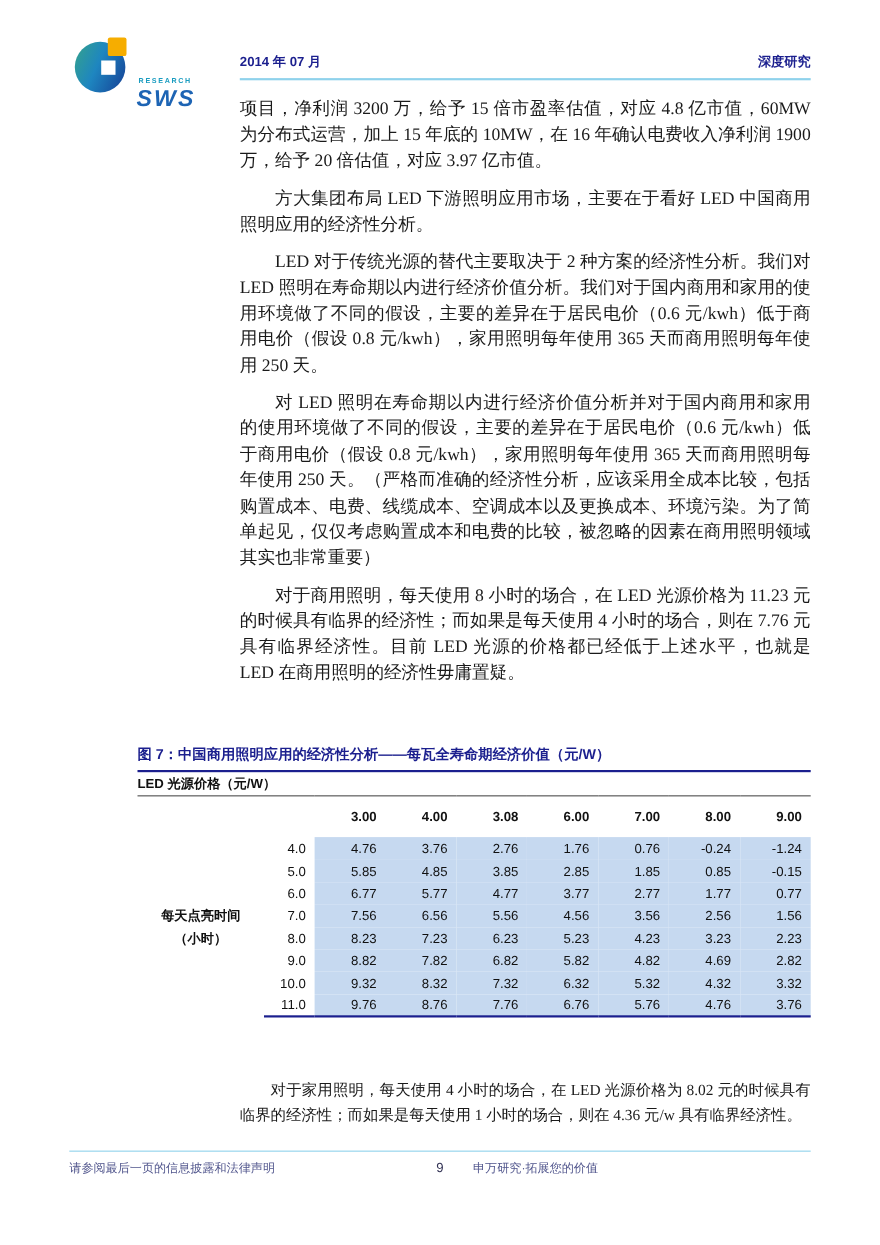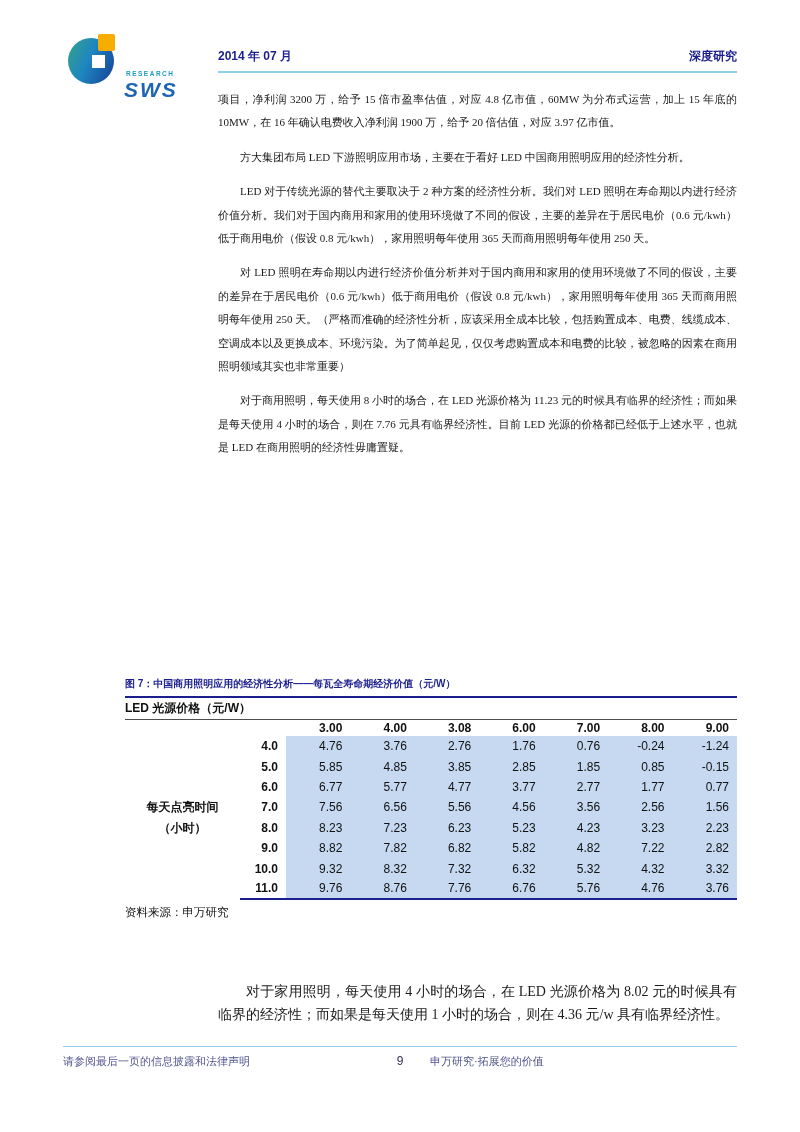--- a/index.html
+++ b/index.html
@@ -20,38 +20,38 @@
   .logo-sub { position:absolute; left:58px; top:36px; font-family:"Liberation Sans",sans-serif;
     font-size:6.5px; letter-spacing:1.5px; color:#1a9cc0; font-weight:bold; }
 
   .header-bar { position:absolute; left:218px; top:48px; width:519px;
     display:flex; justify-content:space-between; align-items:flex-end;
     border-bottom:2px solid #8fd2ec; padding-bottom:6px;
     font-family:"Liberation Sans",sans-serif; font-weight:bold; font-size:12px; color:#1b1f8e; }
 
   
   .content { position:absolute; left:218px; top:88px; width:519px; }
-  .content p { font-size:11px; line-height:23.4px; text-align:justify; text-indent:2em; margin-bottom:11px; }
+  .content p { font-size:16px; line-height:23.4px; text-align:justify; text-indent:2em; margin-bottom:11px; }
   .content p.no-indent { text-indent:0; }
   .section-heading { font-family:"Liberation Sans",sans-serif; font-weight:bold; font-size:17.5px;
     color:#1b1f8e; margin:6px 0 14px 0; line-height:26px; }
 
   
   .figure { position:absolute; left:125px; top:677px; width:612px; font-family:"Liberation Sans",sans-serif; }
-  .fig-title { font-size:10px; font-weight:bold; color:#1b1f8e; padding-bottom:5px;
+  .fig-title { font-size:13px; font-weight:bold; color:#1b1f8e; padding-bottom:5px;
     border-bottom:2.5px solid #1b1f8e; }
   table.econ { width:612px; border-collapse:collapse; table-layout:fixed; }
   table.econ col.c-lbl { width:115px; }
   table.econ col.c-hr  { width:46px; }
   table.econ th, table.econ td { font-size:12px; color:#111; vertical-align:middle; }
   .group-row th { text-align:left; font-weight:bold; height:21px; border-bottom:1.5px solid #4d4d4d; }
-  .cols-row th { text-align:right; font-weight:bold; height:17px; padding-right:8px; }
+  .cols-row th { text-align:right; font-weight:bold; height:38px; padding-right:8px; }
   .data-row td { height:20.4px; text-align:right; padding-right:8px; }
   .data-row td.val { background:#c6d9f0; font-weight:normal; }
-  .data-row td.hr { font-weight:bold; background:#fff; }
+  .data-row td.hr { font-weight:normal; background:#fff; }
   td.row-group { text-align:center !important; font-weight:bold; font-size:12.5px; padding-right:0 !important; background:#fff; line-height:21px; }
   tr.last td { border-bottom:2.5px solid #1b1f8e; }
   .fig-source { font-size:11.5px; color:#111; margin-top:5px; }
   .fig-note { font-size:11.5px; color:#111; margin-top:4px; line-height:19.5px; text-align:justify; }
 
   .closing { position:absolute; left:218px; top:980px; width:519px; }
   .closing p { font-size:14px; line-height:23.4px; text-align:justify; text-indent:2em; }
 
   
   .footer { position:absolute; left:63px; top:1046px; width:674px; border-top:1.5px solid #8fd2ec;
@@ -169,21 +169,21 @@
         <td class="val">3.23</td>
         <td class="val">2.23</td>
       </tr>
       <tr class="data-row">
         <td class="hr">9.0</td>
         <td class="val">8.82</td>
         <td class="val">7.82</td>
         <td class="val">6.82</td>
         <td class="val">5.82</td>
         <td class="val">4.82</td>
-        <td class="val">7.22</td>
+        <td class="val">4.69</td>
         <td class="val">2.82</td>
       </tr>
       <tr class="data-row">
         <td class="hr">10.0</td>
         <td class="val">9.32</td>
         <td class="val">8.32</td>
         <td class="val">7.32</td>
         <td class="val">6.32</td>
         <td class="val">5.32</td>
         <td class="val">4.32</td>
@@ -194,21 +194,20 @@
         <td class="val">9.76</td>
         <td class="val">8.76</td>
         <td class="val">7.76</td>
         <td class="val">6.76</td>
         <td class="val">5.76</td>
         <td class="val">4.76</td>
         <td class="val">3.76</td>
       </tr>
     </tbody>
       </table>
-    <div class="fig-source">资料来源：申万研究</div>
   </div>
 
   <div class="closing">
     <p>对于家用照明，每天使用 4 小时的场合，在 LED 光源价格为 8.02 元的时候具有临界的经济性；而如果是每天使用 1 小时的场合，则在 4.36 元/w 具有临界经济性。</p>
   </div>
 
   <div class="footer">
     <span class="f-left">请参阅最后一页的信息披露和法律声明</span>
     <span class="f-page">9</span>
     <span class="f-right">申万研究·拓展您的价值</span>

